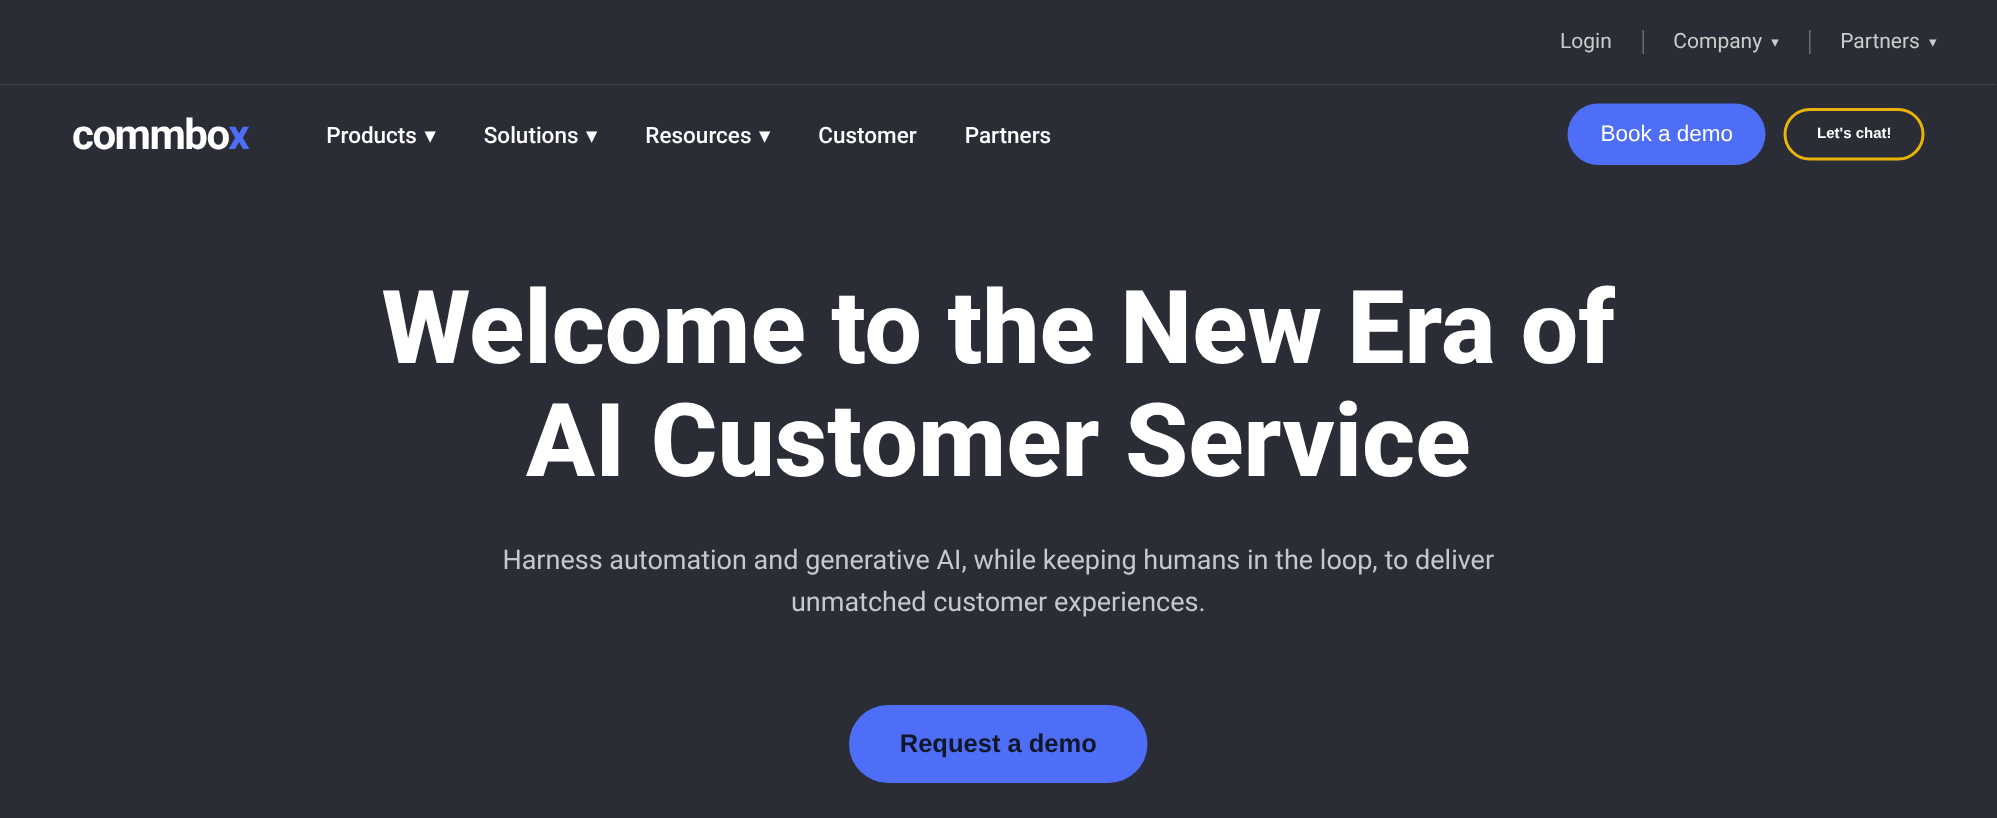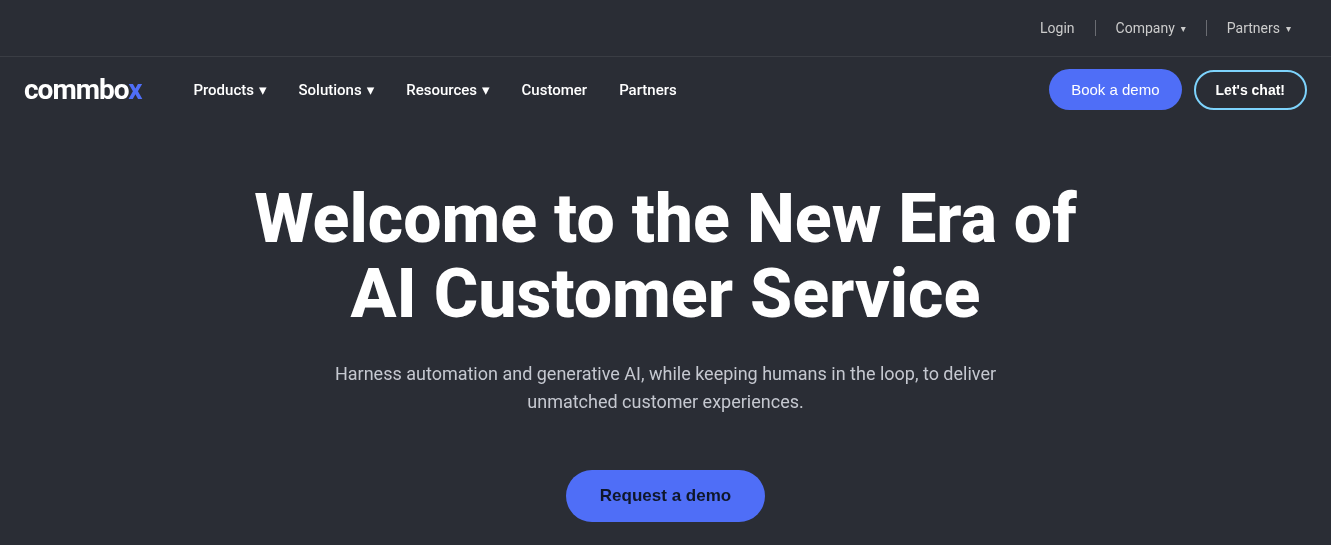--- a/index.html
+++ b/index.html
@@ -40,21 +40,21 @@
     .chevron-small {
       font-size: 10px;
       margin-left: 2px;
     }
 
     
     .navbar {
       display: flex;
       align-items: center;
       justify-content: space-between;
-      padding: 12px 24px;
+      padding: 12px 48px;
       background-color: #2a2d35;
     }
 
     .nav-logo {
       display: flex;
       align-items: center;
     }
 
     .logo-text {
       font-size: 28px;
@@ -101,24 +101,24 @@
       border-radius: 30px;
       font-size: 15px;
       font-weight: 400;
       cursor: pointer;
       white-space: nowrap;
     }
 
     .btn-lets-chat {
       background-color: transparent;
       color: #ffffff;
-      border: 2px solid #7dd3fc;
+      border: 2px solid #eab308;
       padding: 10px 20px;
       border-radius: 30px;
-      font-size: 14px;
+      font-size: 10px;
       font-weight: 600;
       cursor: pointer;
       white-space: nowrap;
     }
 
     
     .hero {
       display: flex;
       flex-direction: column;
       align-items: center;

